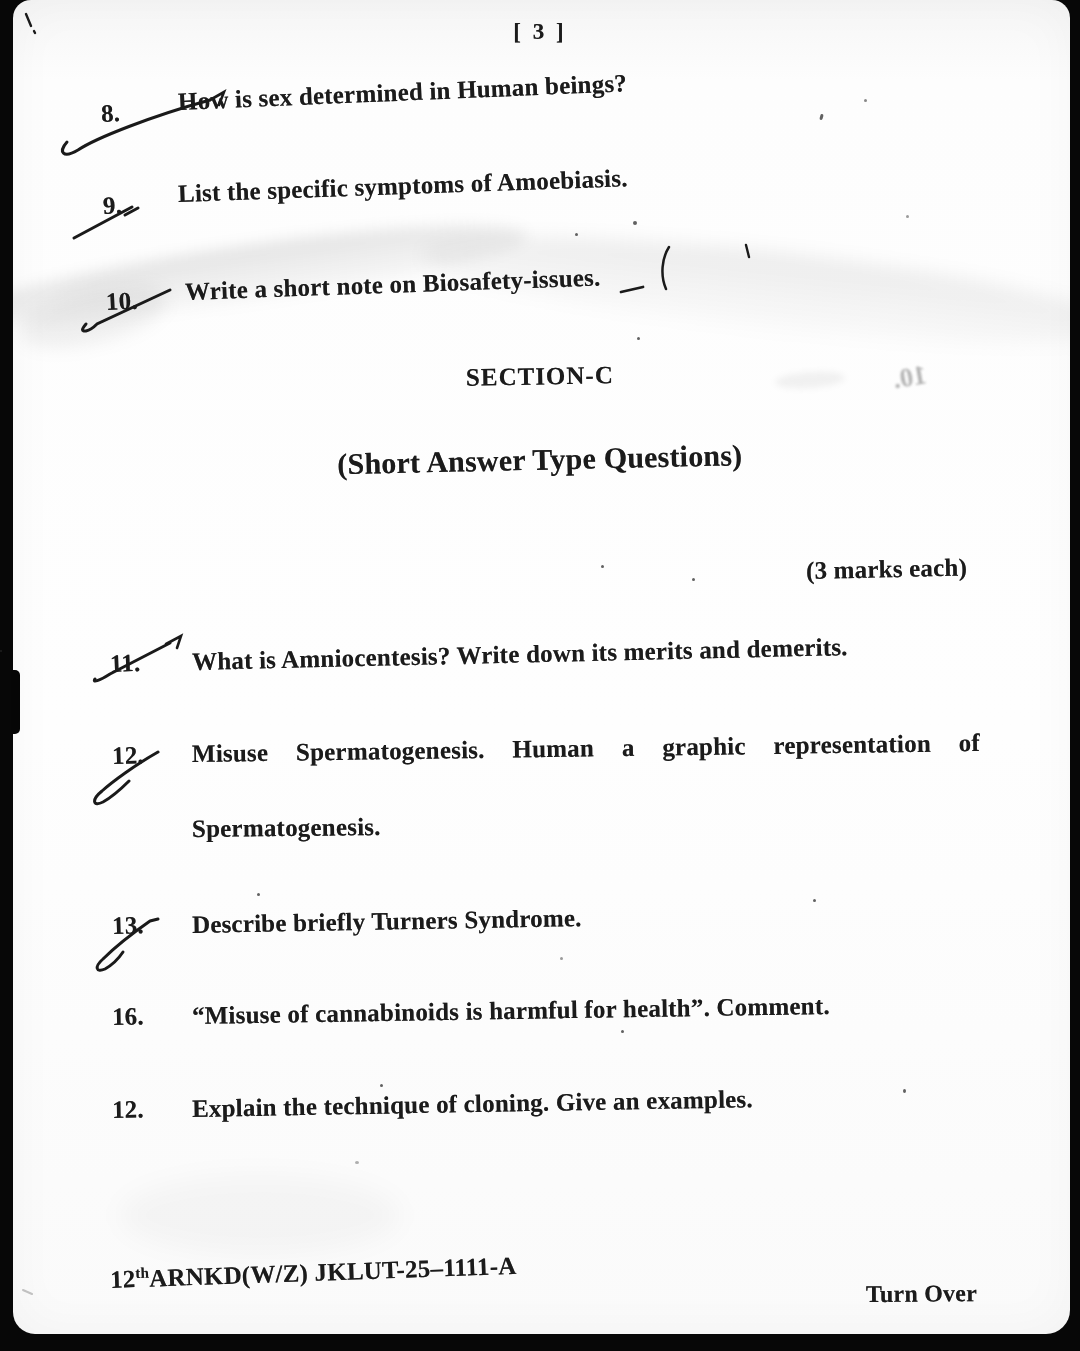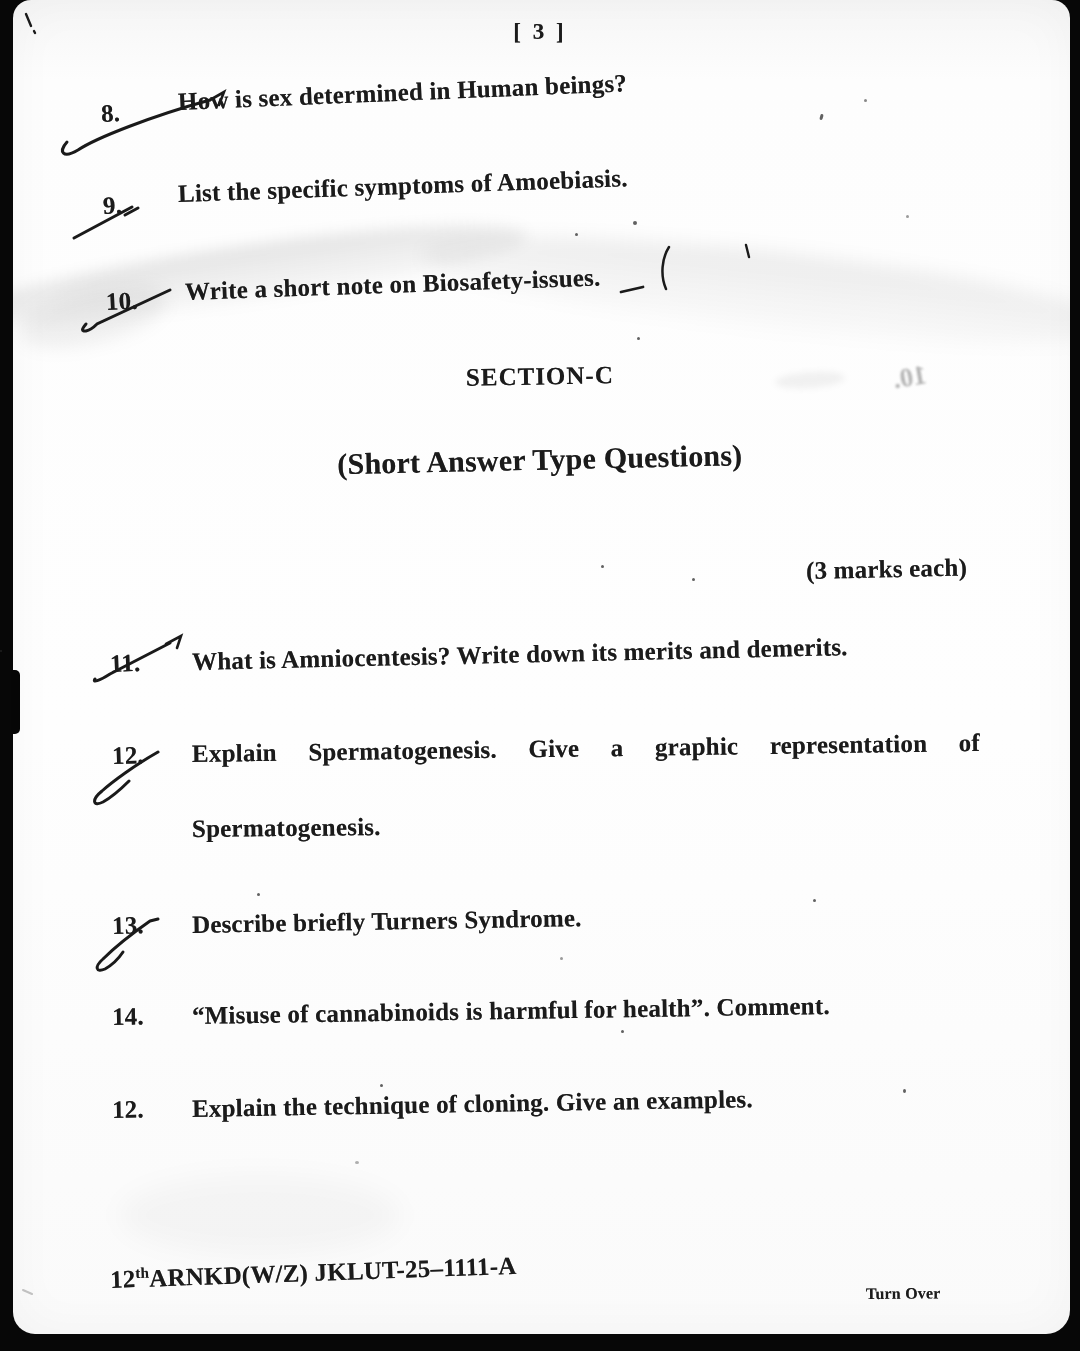--- a/index.html
+++ b/index.html
@@ -44,21 +44,21 @@
   .q12a{left:192px;top:738px;width:788px;transform:rotate(-0.8deg);}
   .q12b{left:192px;top:813px;transform:rotate(-0.6deg);}
   .q13n{left:112px;top:910px;transform:rotate(-1.5deg);}
   .q13t{left:192px;top:909px;transform:rotate(-1deg);}
   .q14n{left:112px;top:1001px;transform:rotate(-0.9deg);}
   .q14t{left:192px;top:1000px;transform:rotate(-0.9deg);}
   .q15n{left:112px;top:1094px;transform:rotate(-1deg);}
   .q15t{left:192px;top:1093px;transform:rotate(-1deg);}
   .fcode{left:110px;top:1258px;transform:rotate(-2deg);}
   .fcode sup{font-size:15px;vertical-align:9px;}
-  .turnover{left:866px;top:1278px;font-size:16px;transform:rotate(-0.5deg);}
+  .turnover{left:866px;top:1278px;font-size:24px;transform:rotate(-0.5deg);}
   .jline{display:flex;justify-content:space-between;}
   
   .bleed{position:absolute;left:893px;top:362px;font-size:27px;font-weight:700;color:#5a5a5a;
          opacity:0.45;transform:scaleX(-1) rotate(10deg);filter:blur(0.8px);}
   .ghost{position:absolute;left:775px;top:372px;width:70px;height:16px;background:rgba(0,0,0,0.05);
          filter:blur(3px);transform:rotate(-4deg);border-radius:50%;}
   
   .dot{position:absolute;background:#3a3a3a;border-radius:50%;opacity:0.8;}
   svg.ink{position:absolute;left:0;top:0;pointer-events:none;}
 </style>
@@ -86,34 +86,34 @@
 
   <div class="t center secc">SECTION-C</div>
   <div class="t center subh">(Short Answer Type Questions)</div>
   <div class="t marks">(3 marks each)</div>
 
   <div class="t q11n">11.</div>
   <div class="t q11t">What is Amniocentesis? Write down its merits and demerits.</div>
 
   <div class="t q12n">12.</div>
   <div class="t q12a jline">
-      <span>Explain</span>
+      <span>Misuse</span>
       <span>Spermatogenesis.</span>
-      <span>Give</span>
+      <span>Human</span>
       <span>a</span>
       <span>graphic</span>
       <span>representation</span>
       <span>of</span>
     </div>
   <div class="t q12b">Spermatogenesis.</div>
 
   <div class="t q13n">13.</div>
   <div class="t q13t">Describe briefly Turners Syndrome.</div>
 
-  <div class="t q14n">14.</div>
+  <div class="t q14n">16.</div>
   <div class="t q14t">“Misuse of cannabinoids is harmful for health”. Comment.</div>
 
   <div class="t q15n">12.</div>
   <div class="t q15t">Explain the technique of cloning. Give an examples.</div>
 
   <div class="t fcode">
     <span>12</span><sup>th</sup><span>ARNKD(W/Z) JKLUT-25–1111-A</span>
   </div>
   <div class="t turnover">Turn Over</div>
 

